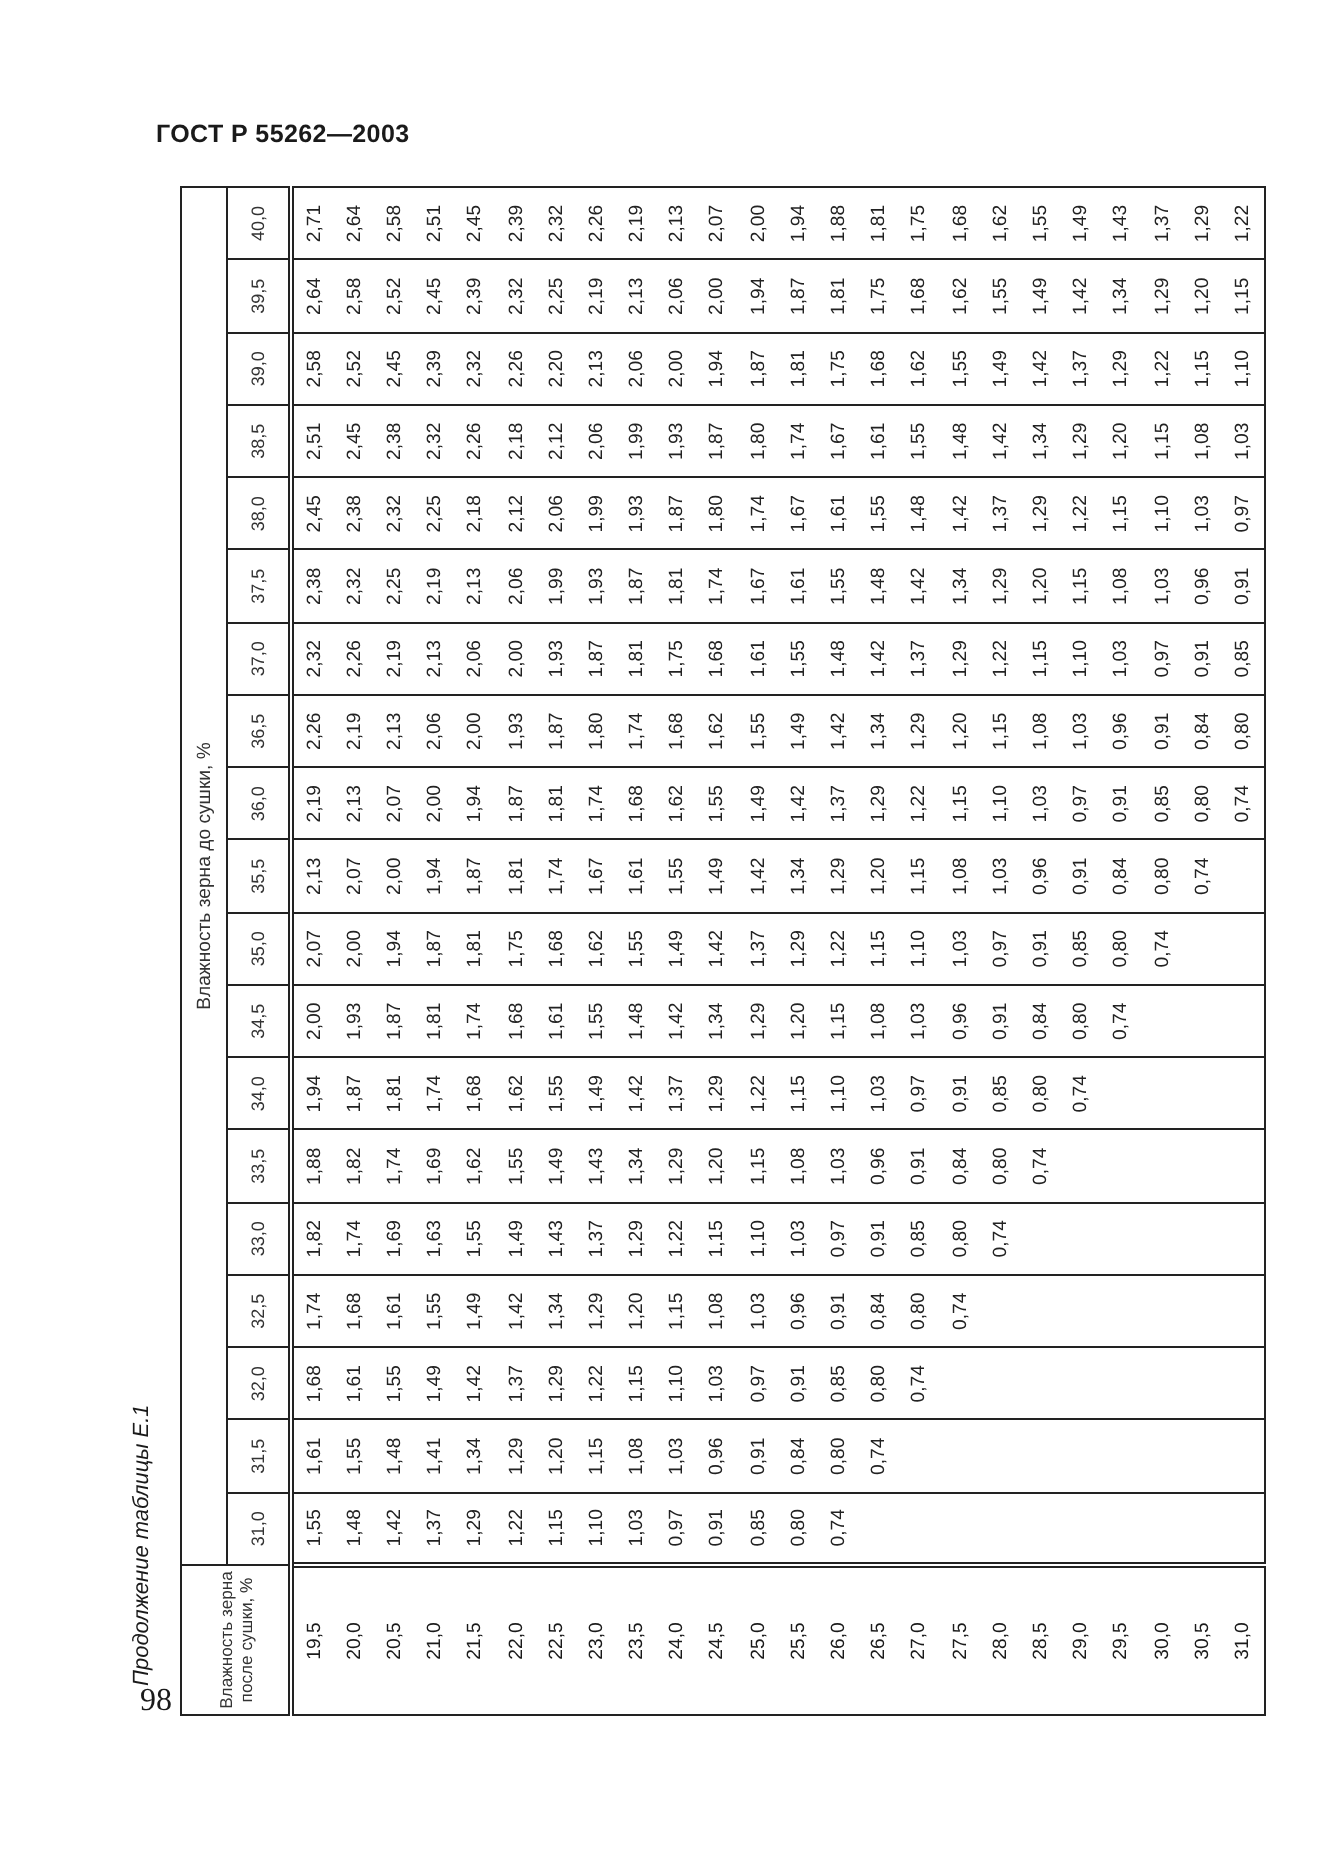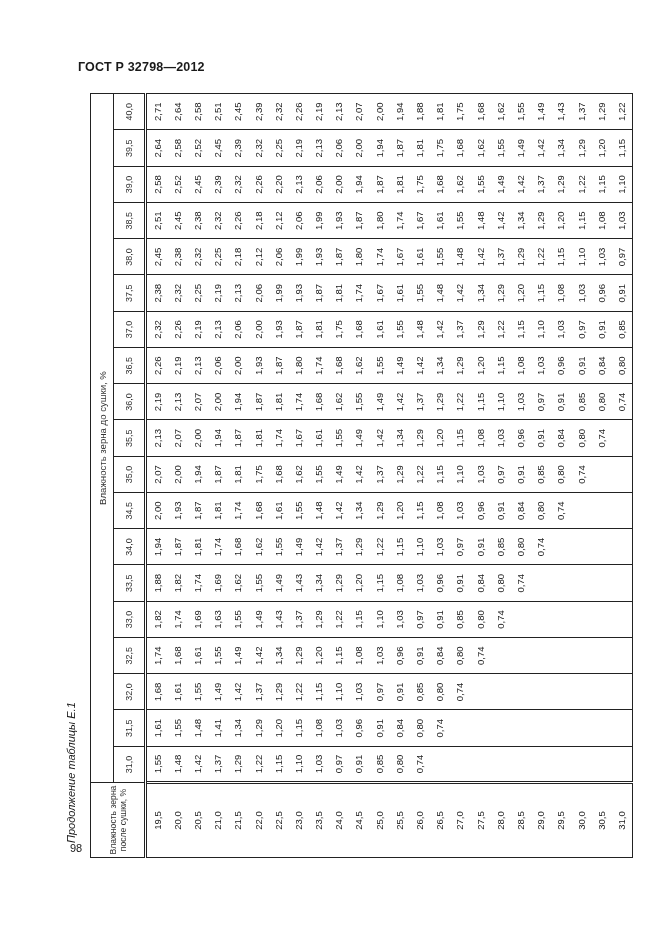--- a/index.html
+++ b/index.html
@@ -1,19 +1,19 @@
 <!DOCTYPE html>
 <html><head>
 <meta charset="utf-8">
 <style>
   html, body { margin: 0; padding: 0; background: #ffffff; }
   body { width: 661px; height: 935px; position: relative; overflow: hidden;
          font-family: "Liberation Sans", sans-serif; color: #1a1a1a; }
   .doc-header { position: absolute; left: 78px; top: 60px; font-size: 12.5px; font-weight: bold; letter-spacing: 0.2px; }
-  .page-number { position: absolute; left: 70px; top: 842px; font-size: 11px; }
+  .page-number { position: absolute; left: 70px; top: 842px; font-size: 16px; font-family: Liberation Serif, serif; }
   .caption-wrap { position: absolute; left: 65px; top: 843px; width: 0; height: 0; }
   .caption { position: absolute; left: 0; top: 0; transform-origin: 0 0; transform: rotate(-90deg);
              white-space: nowrap; font-size: 11px; font-style: italic; }
   
   .rot { position: absolute; left: 90px; top: 858px; width: 0; height: 0; }
   .rot-inner { position: absolute; left: 0; top: 0; transform-origin: 0 0; transform: rotate(-90deg);
                width: 765px; height: 544px; }
   table { border-collapse: collapse; width: 765px; table-layout: fixed; font-size: 9.6px; }
   th, td { border: 1px solid #222; padding: 0; text-align: center; }
   th { font-weight: normal; color: #333; }
@@ -23,21 +23,21 @@
   tr.sep td, tr.sep th { border-top: 3px double #222; }
   td.rowlabel { border-bottom: none; border-top: none; }
   tbody td { border-top: none; border-bottom: none; height: 20.2px; }
   tbody tr:last-child td { border-bottom: 1px solid #222; }
   tbody td.c0 { border-left: 3px double #222; }
   td.val { color: #222; }
 </style>
 </head>
 <body>
 
-<div class="doc-header">ГОСТ Р 32798—2012</div>
+<div class="doc-header">ГОСТ Р 55262—2003</div>
 
 <div class="caption-wrap">
   <div class="caption">Продолжение таблицы Е.1</div>
 </div>
 
 <div class="page-number">98</div>
 
 <div class="rot">
   <div class="rot-inner">
     <table>

